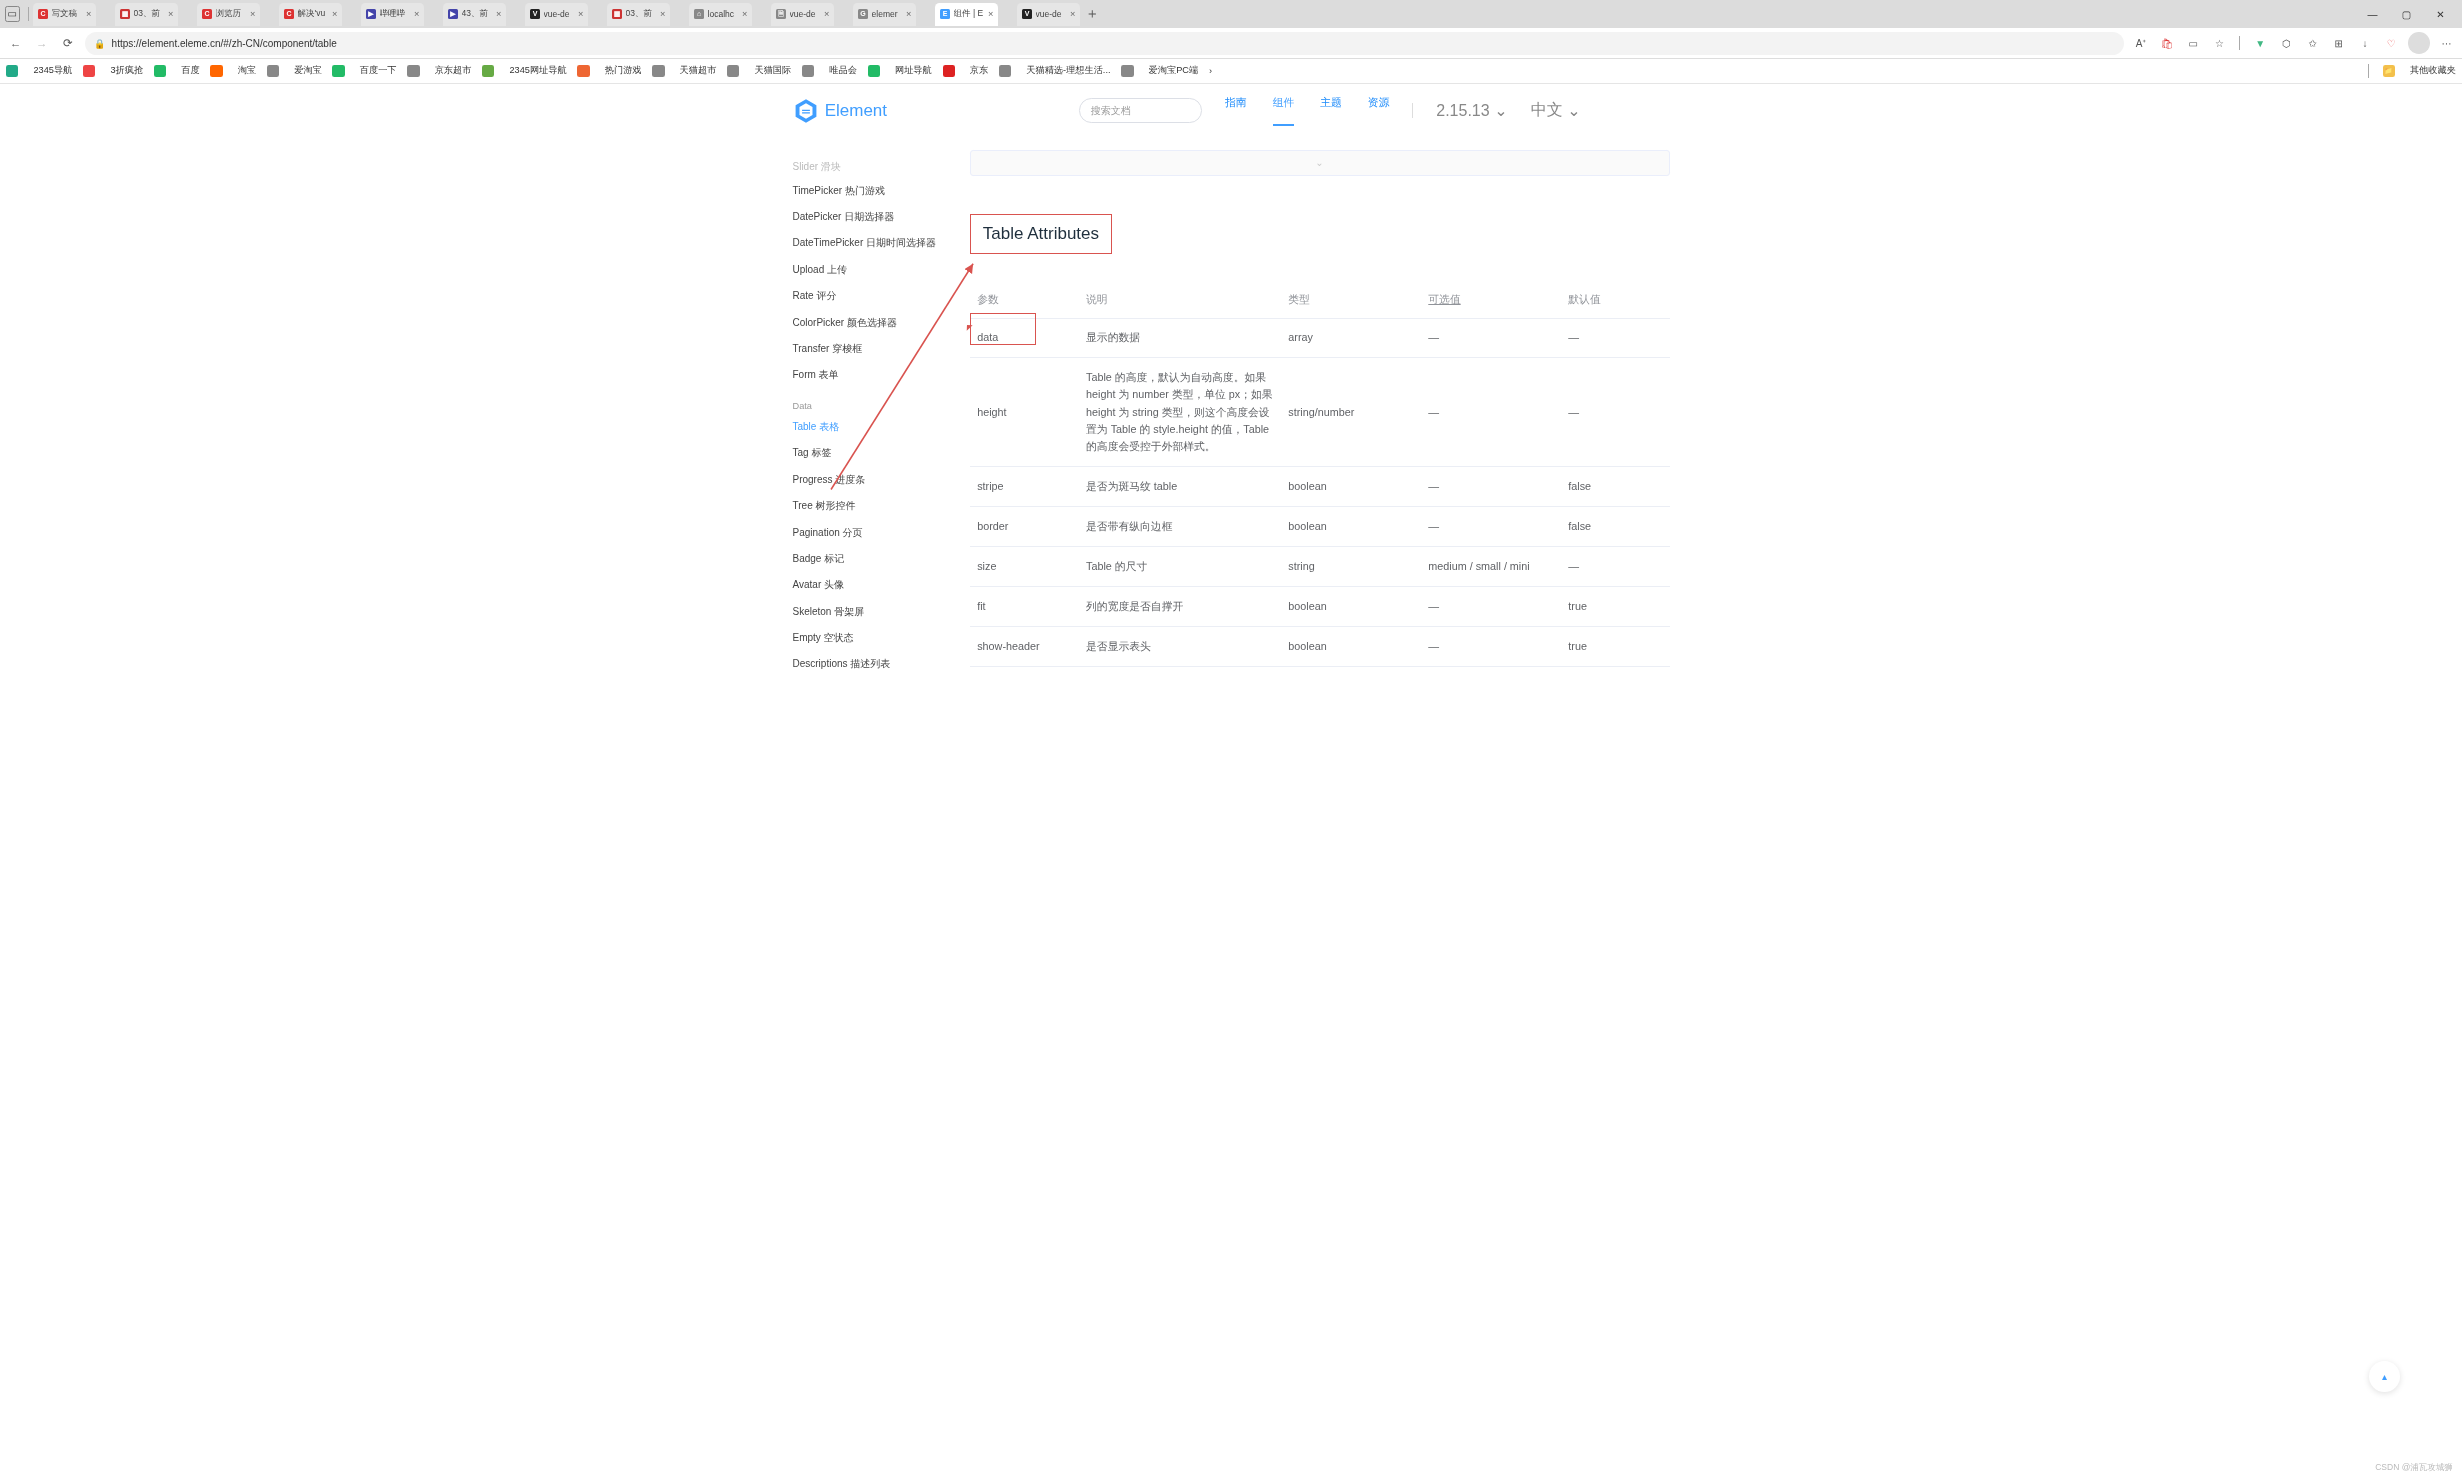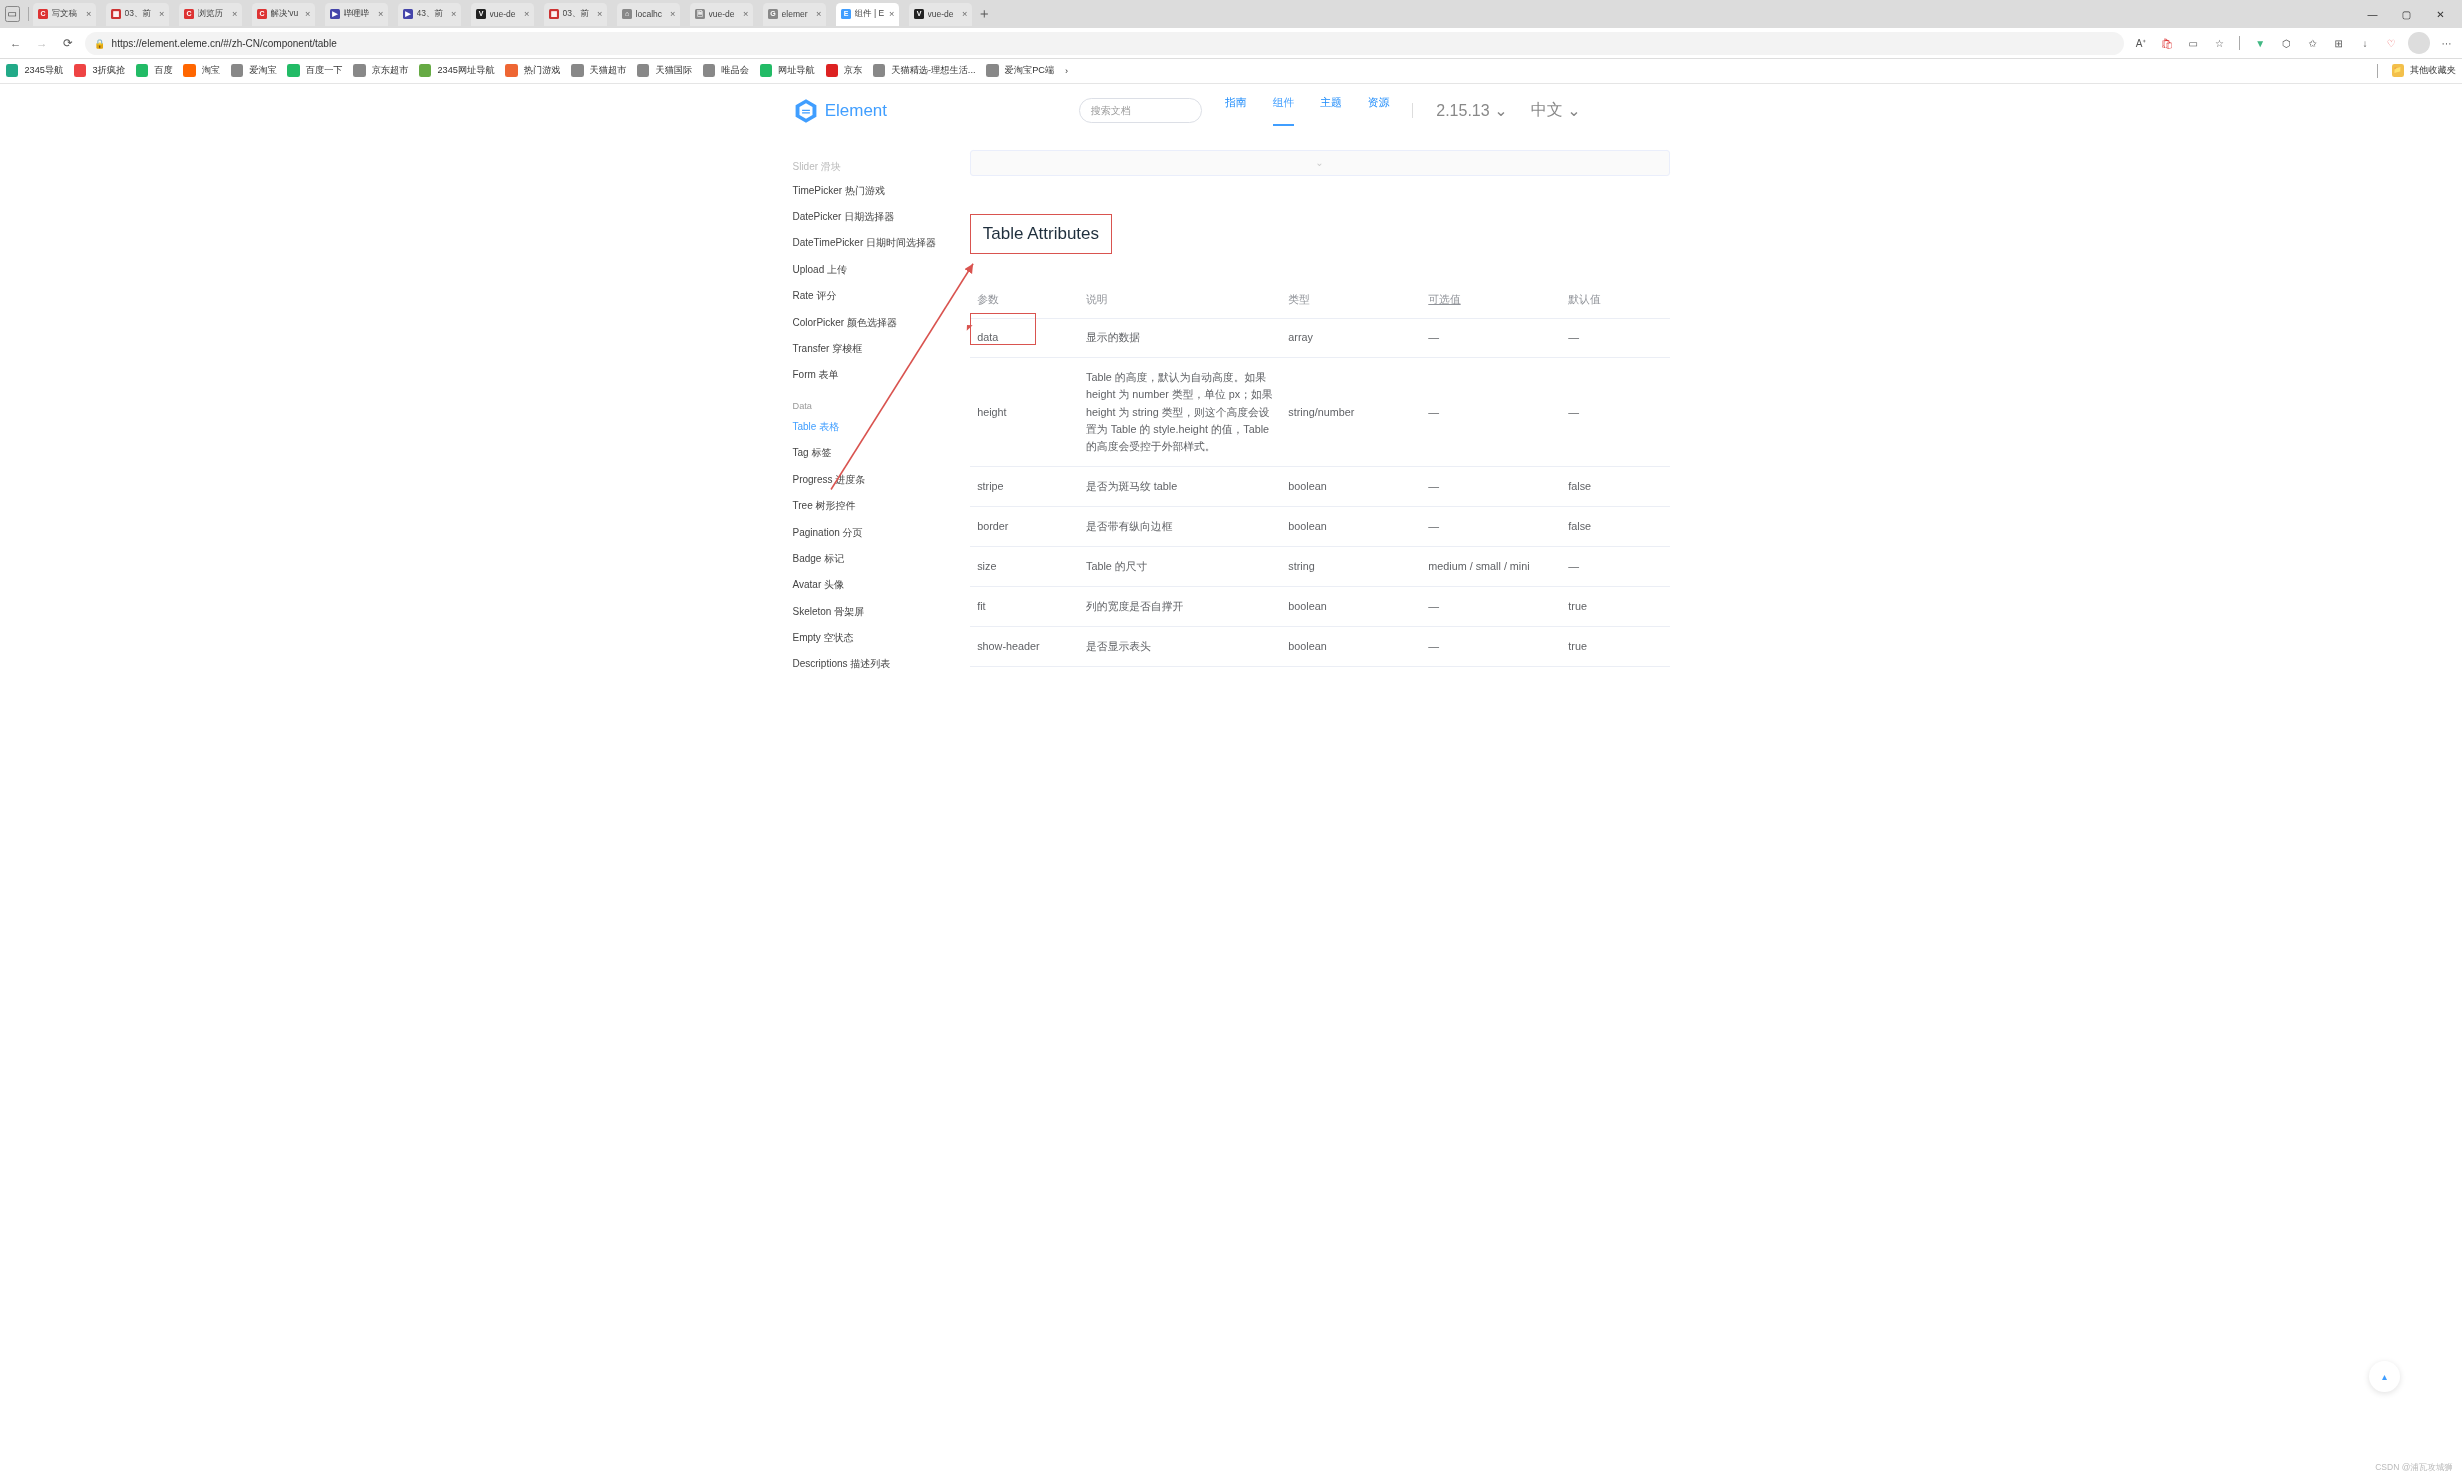--- a/index.html
+++ b/index.html
@@ -19,21 +19,21 @@
 .tabbar .winctl{margin-left:auto;display:flex;gap:0}
 .tabbar .winctl div{width:34px;height:23px;display:flex;align-items:center;justify-content:center;font-size:10px;color:#333}
 
 .addrbar{display:flex;align-items:center;height:31px;background:#fff;padding:0 6.2px;gap:7.7px;border-bottom:0.8px solid #ddd}
 .addrbar .nav-icn{width:18.5px;height:18.5px;display:flex;align-items:center;justify-content:center;color:#555;font-size:11.5px}
 .addrbar .url{flex:1;display:flex;align-items:center;height:23px;background:#f3f3f3;border-radius:12.3px;padding:0 9.2px;font-size:10px;color:#333;gap:6.2px}
 .addrbar .url .lock{font-size:9.2px;color:#666}
 .addrbar .ricn{width:18.5px;height:18.5px;display:flex;align-items:center;justify-content:center;color:#555}
 
 .bookbar{display:flex;align-items:center;height:24.6px;background:#fff;padding:0 6.2px;gap:10.8px;border-bottom:0.8px solid #e5e5e5;font-size:9.2px}
-.bookbar .bk{display:flex;align-items:flex-start;gap:6px;color:#333;cursor:pointer}
+.bookbar .bk{display:flex;align-items:flex-end;gap:15px;color:#333;cursor:pointer}
 .bookbar .bk .fi{width:12.3px;height:12.3px;border-radius:2.3px;background:#ccc;display:flex;align-items:center;justify-content:center;font-size:7px;color:#fff;flex:none}
 .bookbar .spacer{flex:1}
 
 
 .page{flex:1;background:#fff;overflow:auto;position:relative}
 .topnav{position:sticky;top:0;background:#fff;display:flex;align-items:center;height:54px;padding:0 0;z-index:5}
 .topnav .inner{width:877px;margin:17px auto;display:flex;align-items:center;gap:23px}
 .logo{display:flex;align-items:center;gap:6.2px;color:#409eff;font-size:17px;font-weight:500}
 .logo svg{width:26px;height:26px}
 .search{width:123px;height:24.6px;border:0.8px solid #dcdfe6;border-radius:12.3px;padding:0 10.8px;font-size:10px;color:#999;display:flex;align-items:center;margin-left:169px}
@@ -67,21 +67,21 @@
 .watermark{position:fixed;right:9.2px;bottom:3.1px;font-size:8.5px;color:#bbb}
 </style>
 </head>
 <body>
 
 <div class="browser">
 
   <div class="tabbar">
     <div class="sq">▭</div>
     <div class="sep"></div>
-    <div id="tabs" style="display: flex; gap: 10px;">
+    <div id="tabs" style="display: flex; gap: 19px;">
         <div class="tab">
           <span class="favicon" style="background:#d33">C</span>
           <span class="ftxt">写文稿</span>
           <span class="x">×</span>
         </div>
         <div class="tab">
           <span class="favicon" style="background:#c33">▦</span>
           <span class="ftxt">03、前</span>
           <span class="x">×</span>
         </div>

